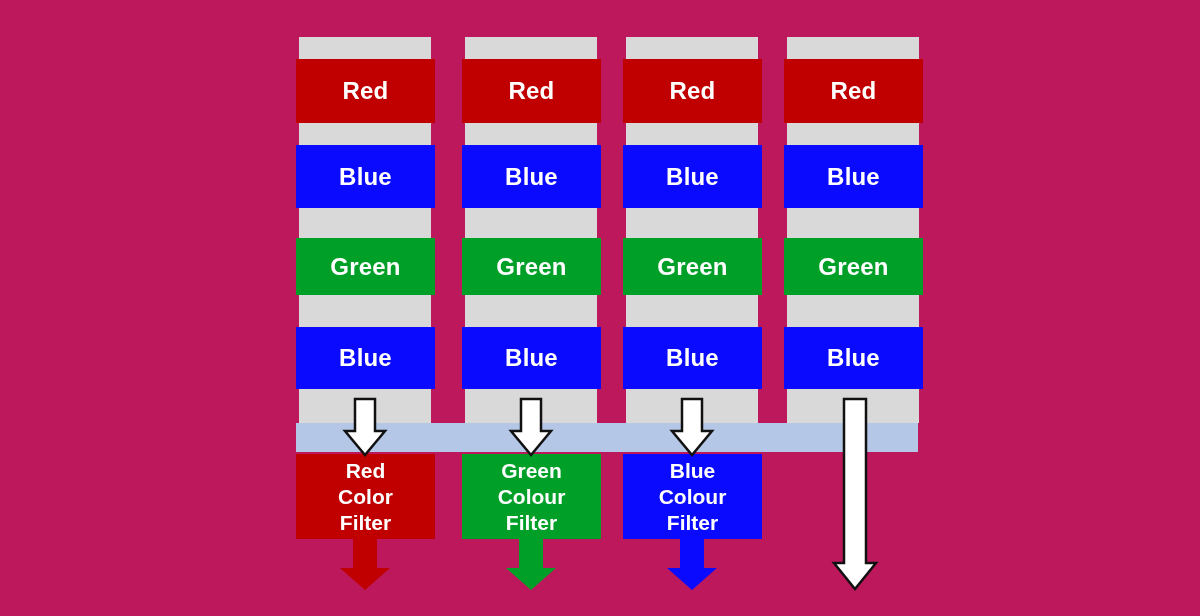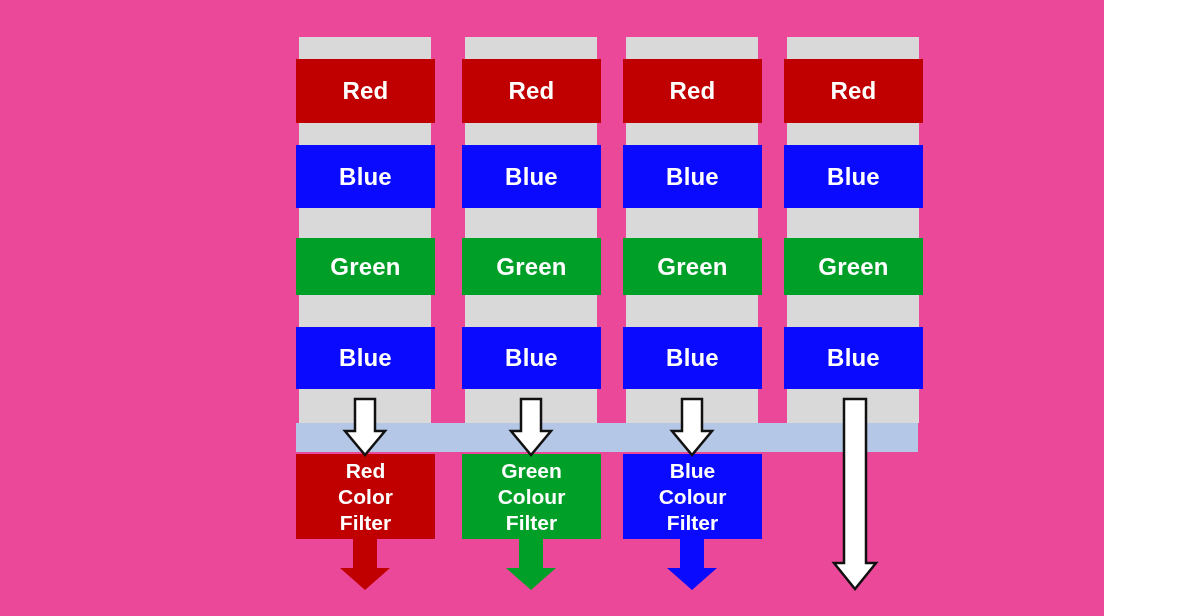--- a/index.html
+++ b/index.html
@@ -1,20 +1,20 @@
 <!DOCTYPE html>
 <html><head>
 <meta charset="utf-8">
 <style>
   html, body { margin: 0; padding: 0; background: #ffffff; }
   .canvas {
     position: relative;
-    width: 1104px;
+    width: 1200px;
     height: 616px;
-    background: #ec4899;
+    background: #be185d;
     overflow: hidden;
     font-family: "Liberation Sans", sans-serif;
   }
   .backbone {
     position: absolute;
     width: 132px;
     top: 37px;
     height: 386px;
   }
   .block {

